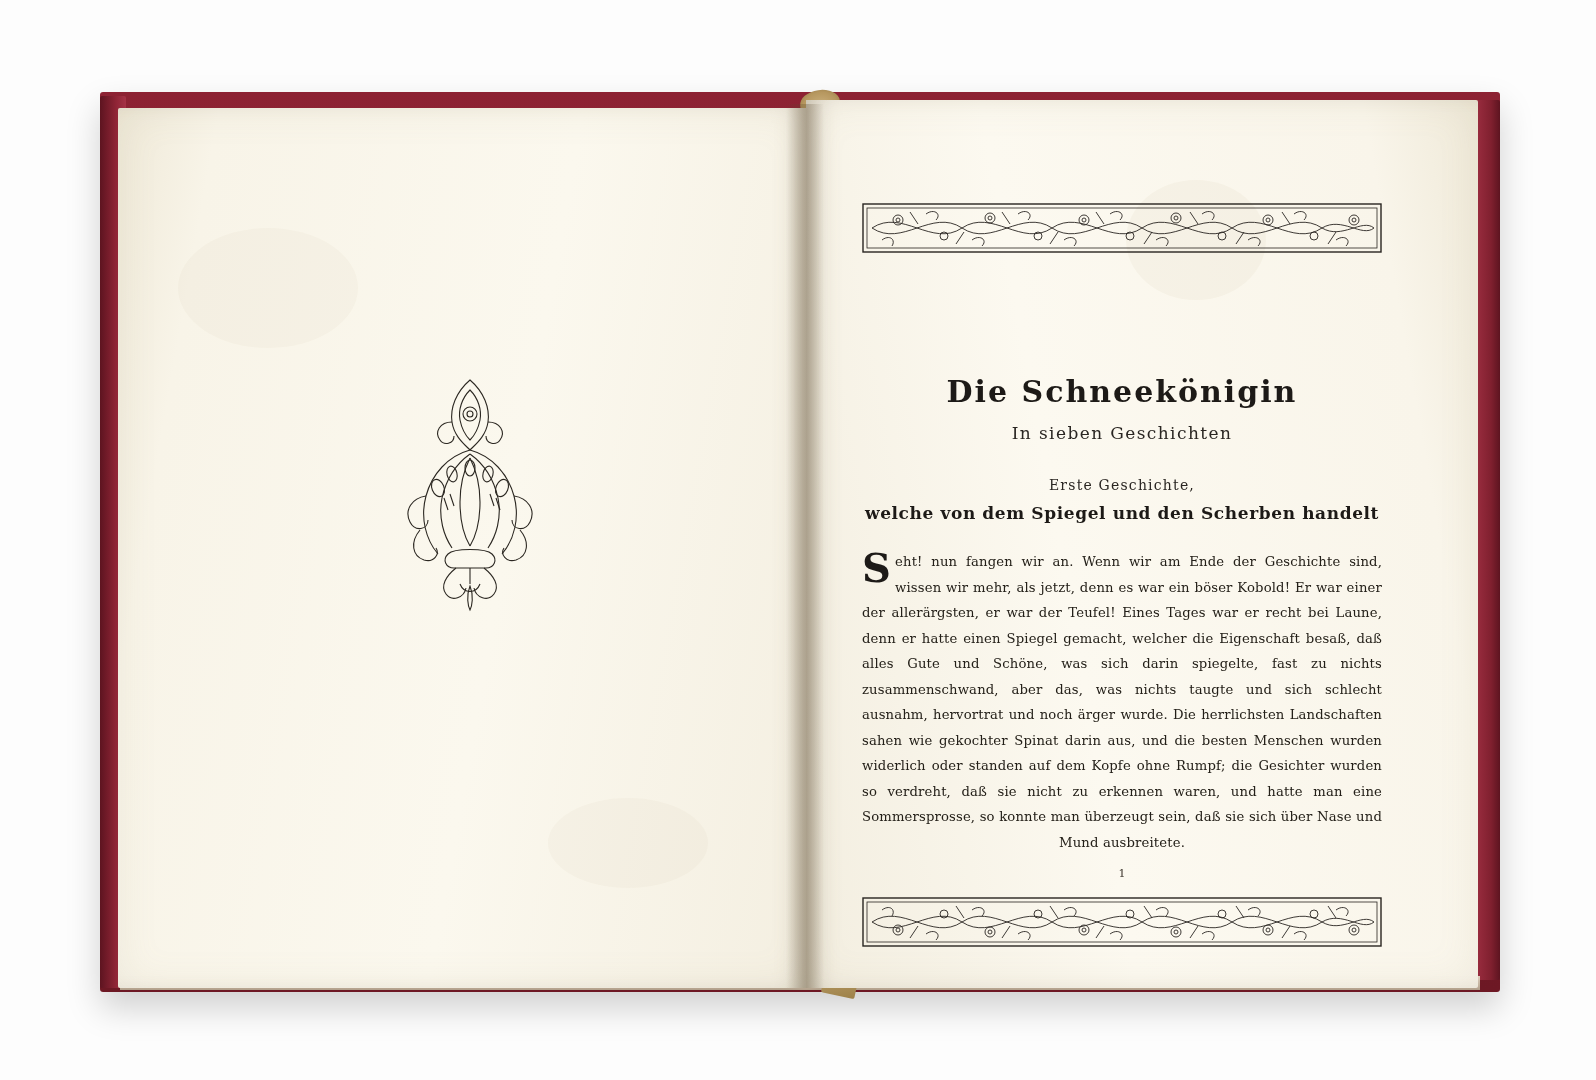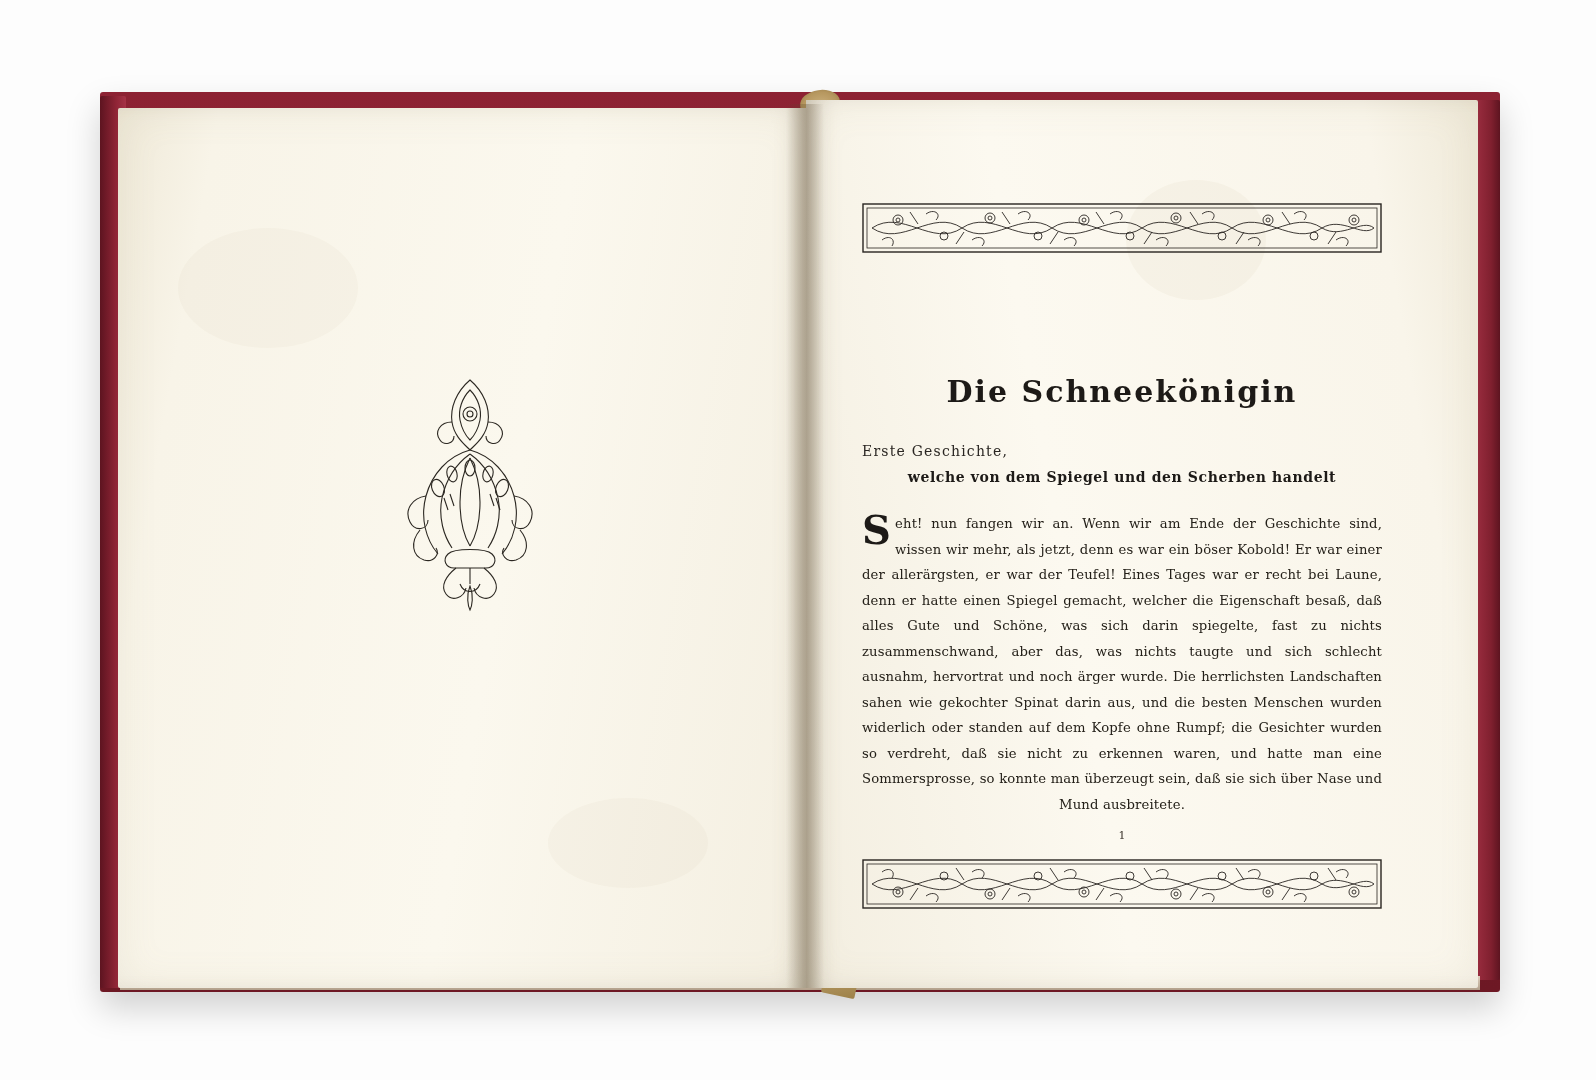--- a/index.html
+++ b/index.html
@@ -157,31 +157,32 @@
   }
   .subtitle {
     text-align: center;
     font-family: "DejaVu Serif", serif;
     font-size: 17px;
     letter-spacing: 1.4px;
     margin-top: 14px;
     color: #2a2622;
   }
   .section-label {
+    text-align: center;
     font-family: "DejaVu Serif", serif;
     font-size: 14px;
     letter-spacing: 1.2px;
     margin-top: 34px;
     color: #2a2622;
   }
   .section-title {
     text-align: center;
     font-family: "DejaVu Serif", serif;
     font-weight: bold;
-    font-size: 14px;
+    font-size: 17px;
     letter-spacing: 0.6px;
     margin-top: 10px;
     color: #1d1a17;
   }
 
   .body-text {
     margin-top: 26px;
     font-family: "DejaVu Serif", serif;
     font-size: 13.2px;
     line-height: 25.5px;
@@ -309,20 +310,21 @@
                    M156 14 C164 8 172 14 166 20 M202 40 C210 34 218 40 212 46 M248 14 C256 8 264 14 258 20
                    M294 40 C302 34 310 40 304 46 M340 14 C348 8 356 14 350 20 M386 40 C394 34 402 40 396 46
                    M432 14 C440 8 448 14 442 20 M474 40 C482 34 490 40 484 46"></path>
           <path d="M48 12 L56 24 M94 44 L102 32 M140 12 L148 24 M188 44 L196 32 M234 12 L242 24
                    M282 44 L290 32 M328 12 L336 24 M374 44 L382 32 M420 12 L428 24 M466 44 L474 32"></path>
         </g>
       </svg>
     </div>
 
     <div class="title">Die Schneekönigin</div>
+    <div class="subtitle">In sieben Geschichten</div>
     <div class="section-label">Erste Geschichte,</div>
     <div class="section-title">welche von dem Spiegel und den Scherben handelt</div>
 
     <div class="body-text">
       <span class="dropcap">S</span><span>eht! nun fangen wir an. Wenn wir am Ende der Geschichte sind, wissen wir mehr, als jetzt, denn es war ein böser Kobold! Er war einer der allerärgsten, er war der Teufel! Eines Tages war er recht bei Laune, denn er hatte einen Spiegel gemacht, welcher die Eigenschaft besaß, daß alles Gute und Schöne, was sich darin spiegelte, fast zu nichts zusammenschwand, aber das, was nichts taugte und sich schlecht ausnahm, hervortrat und noch ärger wurde. Die herrlichsten Landschaften sahen wie gekochter Spinat darin aus, und die besten Menschen wurden widerlich oder standen auf dem Kopfe ohne Rumpf; die Gesichter wurden so verdreht, daß sie nicht zu erkennen waren, und hatte man eine Sommersprosse, so konnte man überzeugt sein, daß sie sich über Nase und Mund ausbreitete.</span>
     </div>
 
     <div class="folio">1</div>
 
     <div class="border-rule bottom">

